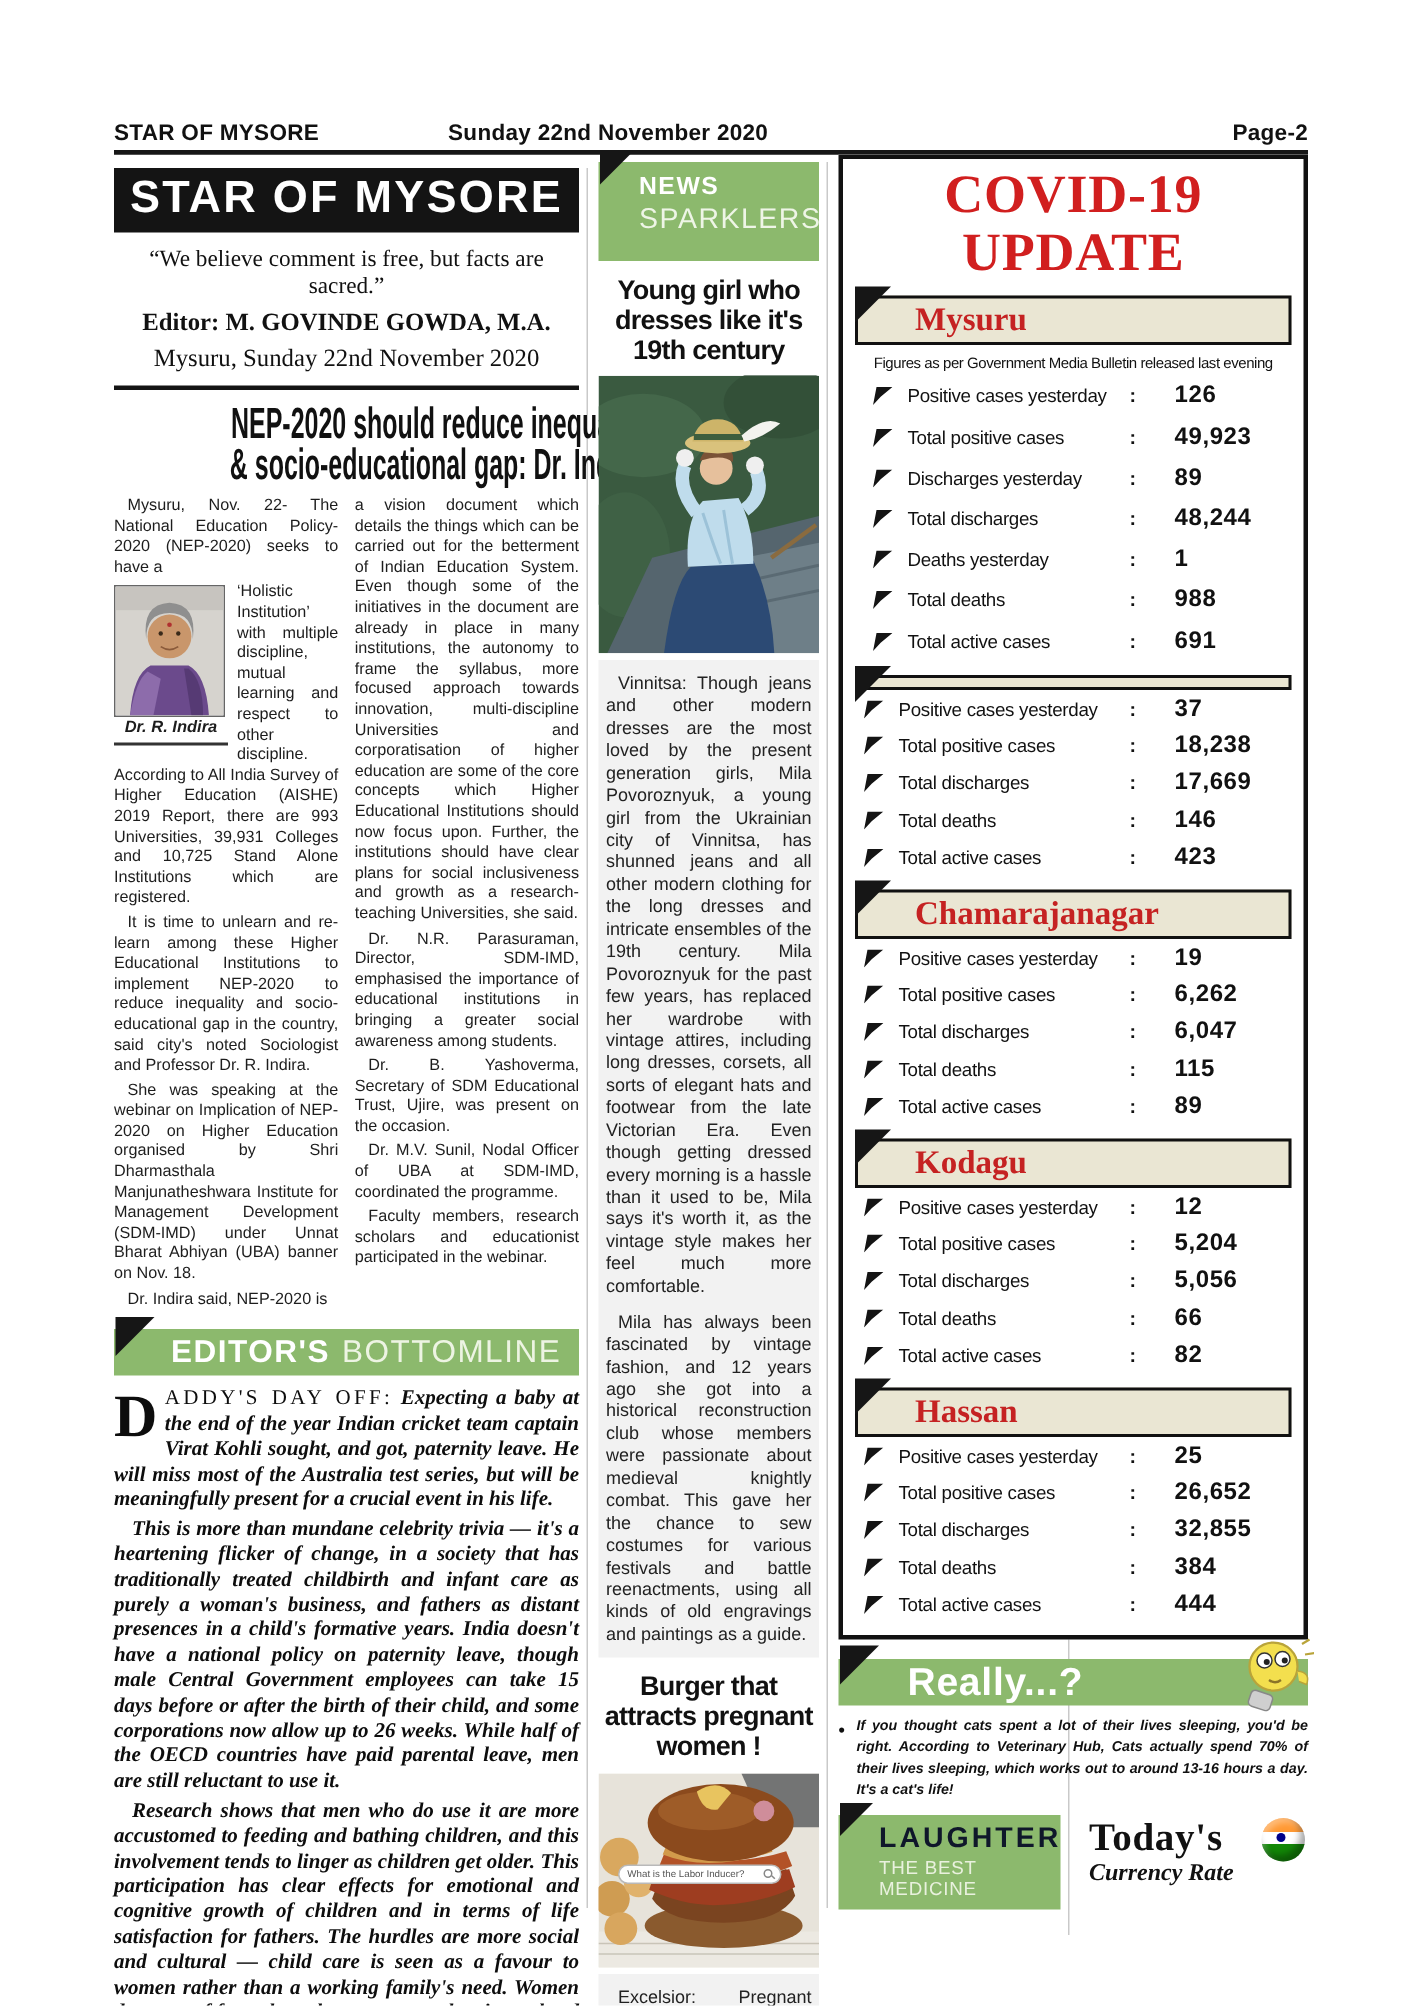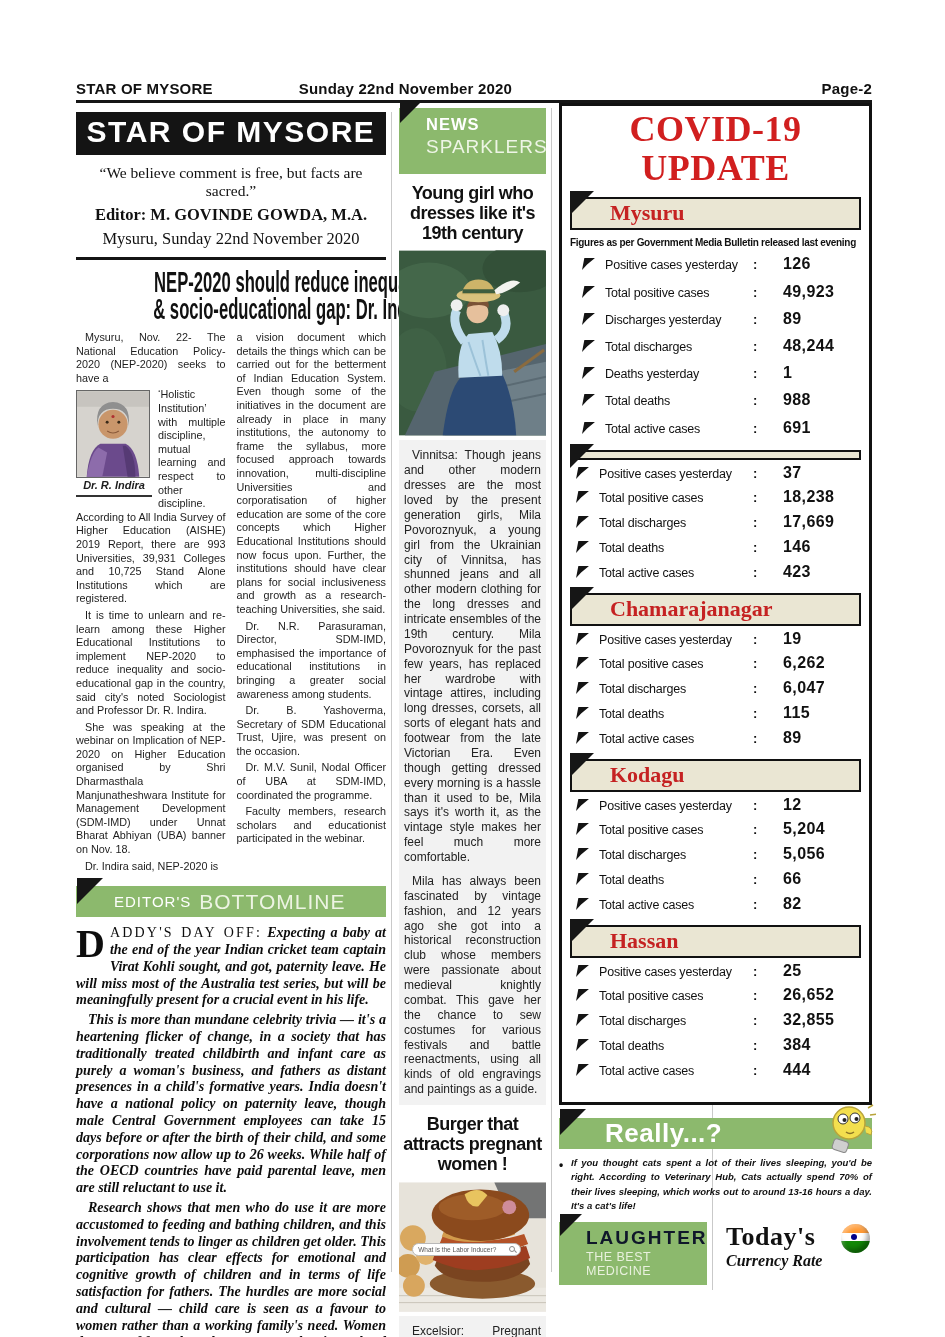--- a/index.html
+++ b/index.html
@@ -39,21 +39,21 @@
   figure.indira { float:left; width:76px; margin:2px 6px 1px 0; }
   figure.indira svg { display:block; border:1px solid #666; }
   figure.indira figcaption { font-size:11px; font-weight:bold; font-style:italic; text-align:center;
                              border-bottom:2px solid #333; padding:1px 0 2px; }
 
   .banner { position:relative; background:#8cb96d; }
   .fold { position:absolute; width:0; height:0; border-top:26px solid #161616; border-right:26px solid transparent; }
 
   .bl-banner { margin-top:10px; height:31px; display:flex; align-items:center; padding-left:38px; }
   .bl-banner .fold { left:1px; top:-8px; }
-  .bl-strong { font-size:15px; font-weight:normal; color:#fff; letter-spacing:1px; }
+  .bl-strong { font-size:21px; font-weight:bold; color:#fff; letter-spacing:1px; }
   .bl-light  { font-size:21px; color:#edf4e3; margin-left:8px; letter-spacing:1px; }
   .bl-text { font-family:"Liberation Serif",serif; font-style:italic; font-weight:bold; font-size:14px;
              line-height:1.2; text-align:justify; margin-top:8px; color:#0d0d0d; }
   .bl-text p { margin:0 0 3px; }
   .bl-text p + p { text-indent:12px; }
   .dropcap { float:left; font-style:normal; font-weight:bold; font-size:40px; line-height:.85; padding:2px 5px 0 0; }
   .bl-lead { font-style:normal; font-weight:normal; letter-spacing:2.2px; }
 
   
   .col-mid { position:absolute; left:399px; top:108px; width:147px; }
@@ -70,28 +70,28 @@
   .mid-text p:last-child { margin-bottom:0; }
   .burger-wrap { position:relative; }
   .search-bar { position:absolute; left:9%; top:47%; width:74%; height:13px; background:#fff;
                 border:1px solid #b9b9b9; border-radius:7px; display:flex; align-items:center;
                 justify-content:space-between; padding:0 5px; font-size:6.5px; color:#555; }
   .mag { width:6px; height:6px; border:1px solid #888; border-radius:50%; position:relative; }
   .mag::after { content:""; position:absolute; left:4px; top:4px; width:3px; height:1px; background:#888; transform:rotate(45deg); }
 
   
   .col-right { position:absolute; left:559px; top:103px; width:313px; }
-  .covid-box { border:3px solid #111; padding:4px 8px 20px; background:#fff; }
+  .covid-box { border:3px solid #111; padding:4px 8px 8px; background:#fff; }
   .covid-title { font-family:"Liberation Serif",serif; font-weight:bold; font-size:36px; color:#d11f1f;
                  text-align:center; line-height:1.08; word-spacing:-9px; letter-spacing:.5px; }
   .district { position:relative; border:2px solid #111; background:#eae6d3; margin-top:9px;
               padding:2px 6px 4px 38px; }
   .district .fold { left:-2px; top:-8px; border-top-width:24px; border-right-width:24px; }
   .district-name { font-family:"Liberation Serif",serif; font-weight:bold; font-size:22px; color:#c52222; line-height:1.05; }
-  .covid-note { font-size:10px; font-weight:bold; letter-spacing:-.3px; white-space:nowrap; overflow:hidden; margin:7px 0 3px; }
+  .covid-note { font-size:10px; font-weight:normal; letter-spacing:-.3px; white-space:nowrap; overflow:hidden; margin:7px 0 3px;text-align:center; }
   .stat-row { display:flex; align-items:baseline; padding:3.4px 0 3.4px 6px; }
   .district-block.first .stat-row { padding:4.6px 0 4.6px 12px; }
   .flag-bullet { width:14px; flex:0 0 14px; align-self:center; }
   .flag-bullet svg { display:block; width:13px; height:12px; fill:#141414; }
   .stat-label { font-size:12.5px; letter-spacing:-.2px; margin-left:9px; flex:1; color:#111; }
   .stat-colon { width:30px; font-weight:bold; font-size:13px; }
   .stat-colon::after { content:":"; }
   .stat-value { width:78px; font-weight:bold; font-size:16px; letter-spacing:.4px; }
 
   .really-banner { margin-top:13px; height:31px; display:flex; align-items:center; padding-left:46px; }

